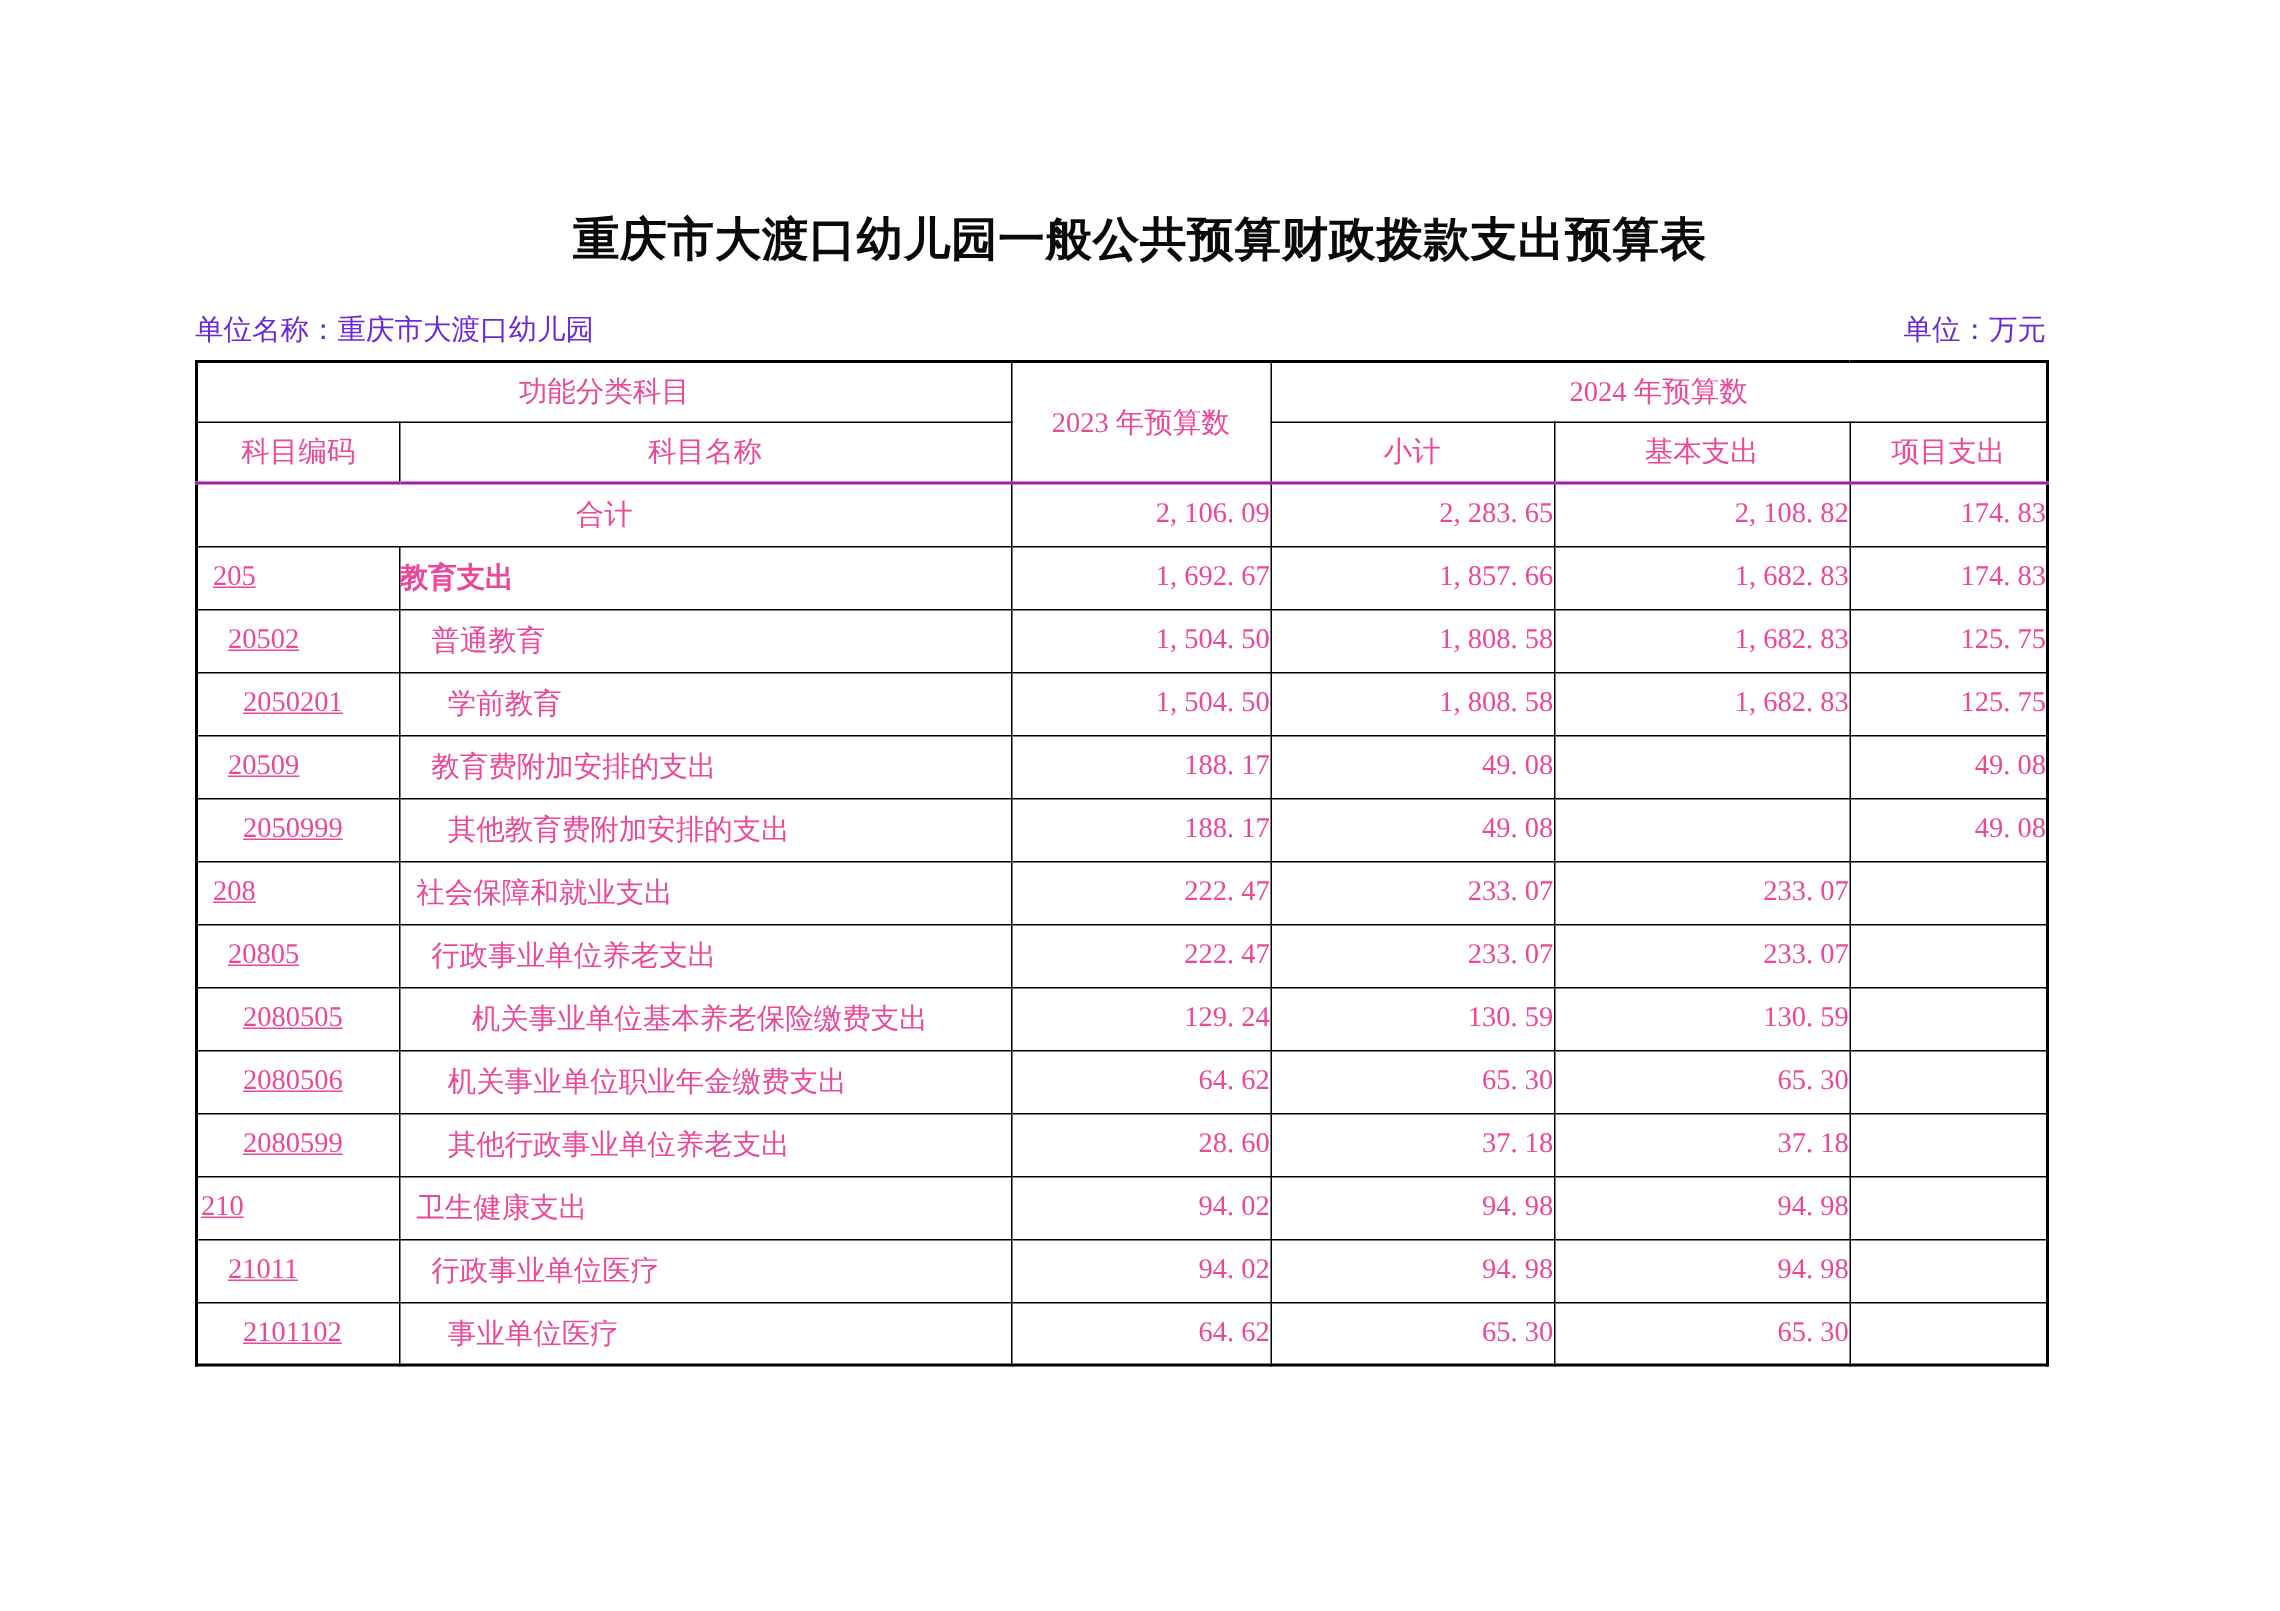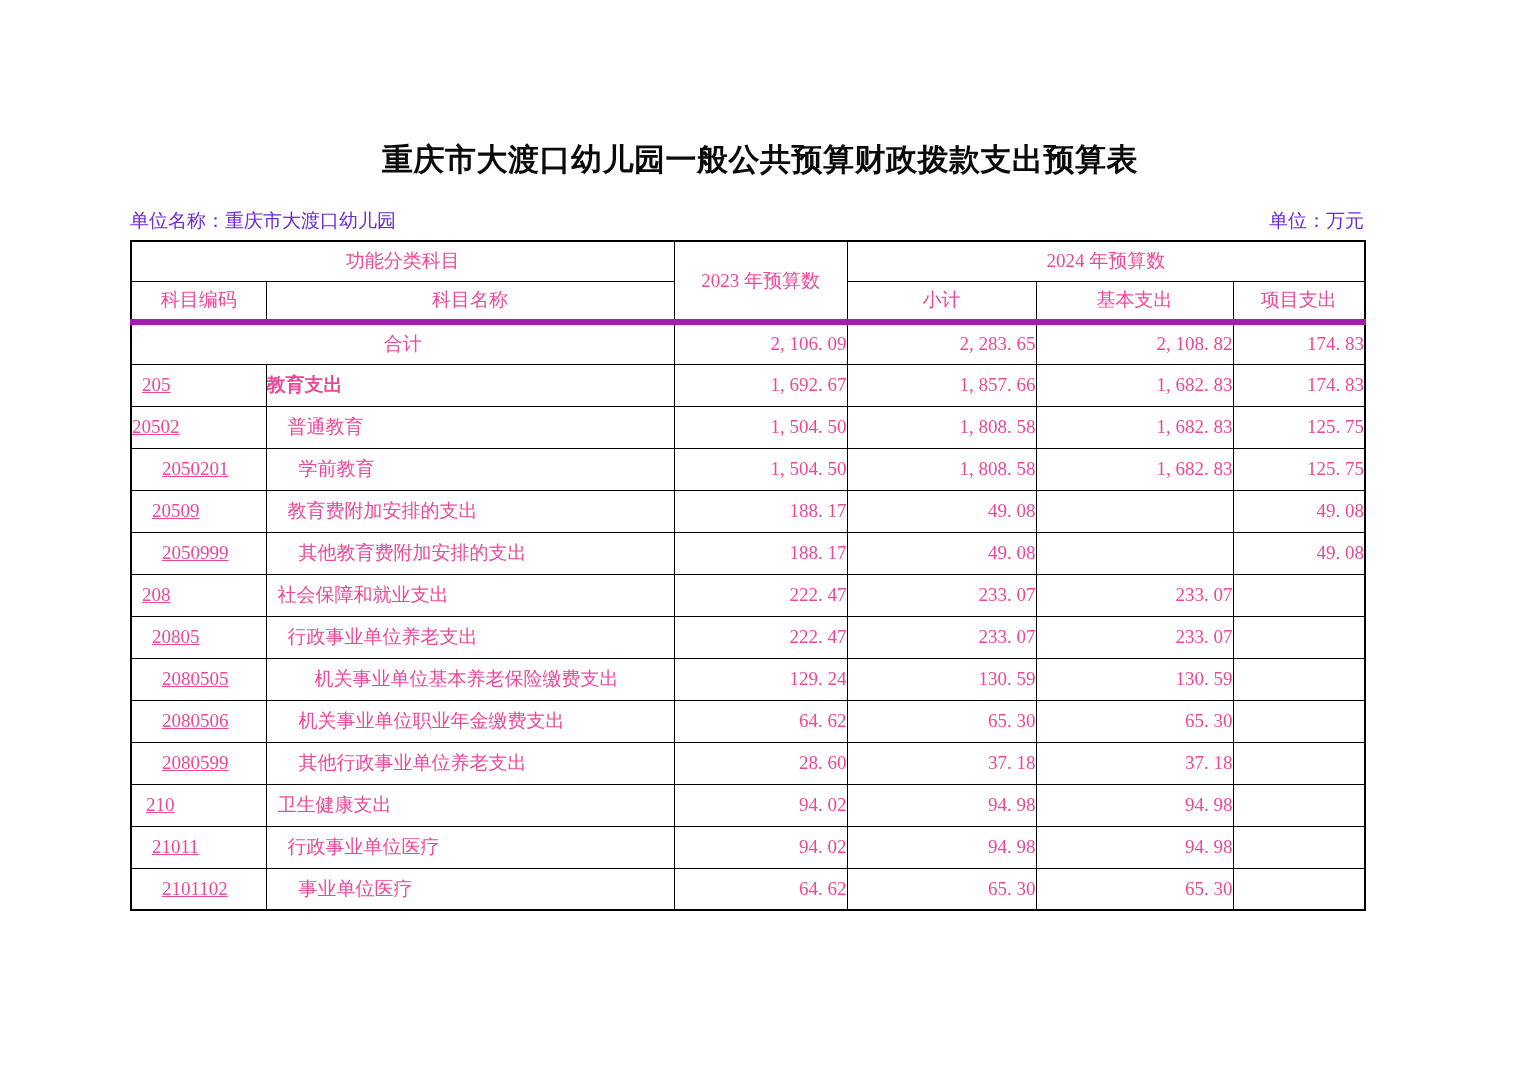--- a/index.html
+++ b/index.html
@@ -53,21 +53,21 @@
     border: 1px solid #000000;
     padding: 0;
     font-weight: normal;
     vertical-align: middle;
     white-space: nowrap;
     overflow: hidden;
   }
   thead th { text-align: center; }
   thead tr.hrow1 th { height: 40px; }
   thead tr.hrow2 th { height: 41px; }
-  thead tr.hrow2 th, thead th.span-2023 { border-bottom: 6px solid #a21caf; }
+  thead tr.hrow2 th, thead th.span-2023 { border-bottom: 2px solid #a21caf; }
   tbody td { height: 42px; }
   td.cell-code { text-align: left; text-decoration: underline; }
   td.cell-name { text-align: left; }
   td.cell-num  { text-align: right; padding-right: 11px; }
   td.cell-total-name { text-align: center; }
 </style>
 </head>
 <body>
 
 <div class="page">
@@ -112,21 +112,21 @@
         </tr>
         <tr>
           <td class="cell-code" style="padding-left: 10px;">205</td>
           <td class="cell-name" style=" font-weight: bold;">教育支出</td>
           <td class="cell-num">1, 692. 67</td>
           <td class="cell-num">1, 857. 66</td>
           <td class="cell-num">1, 682. 83</td>
           <td class="cell-num">174. 83</td>
         </tr>
         <tr>
-          <td class="cell-code" style="">20502</td>
+          <td class="cell-code" style="padding-left: 20px;">20502</td>
           <td class="cell-name" style="padding-left: 21px;">普通教育</td>
           <td class="cell-num">1, 504. 50</td>
           <td class="cell-num">1, 808. 58</td>
           <td class="cell-num">1, 682. 83</td>
           <td class="cell-num">125. 75</td>
         </tr>
         <tr>
           <td class="cell-code" style="padding-left: 30px;">2050201</td>
           <td class="cell-name" style="padding-left: 32px;">学前教育</td>
           <td class="cell-num">1, 504. 50</td>
@@ -184,21 +184,21 @@
         </tr>
         <tr>
           <td class="cell-code" style="padding-left: 30px;">2080599</td>
           <td class="cell-name" style="padding-left: 32px;">其他行政事业单位养老支出</td>
           <td class="cell-num">28. 60</td>
           <td class="cell-num">37. 18</td>
           <td class="cell-num">37. 18</td>
           <td class="cell-num"></td>
         </tr>
         <tr>
-          <td class="cell-code" style="padding-left: 14px;">210</td>
+          <td class="cell-code" style="padding-left: 2px;">210</td>
           <td class="cell-name" style="padding-left: 11px;">卫生健康支出</td>
           <td class="cell-num">94. 02</td>
           <td class="cell-num">94. 98</td>
           <td class="cell-num">94. 98</td>
           <td class="cell-num"></td>
         </tr>
         <tr>
           <td class="cell-code" style="padding-left: 20px;">21011</td>
           <td class="cell-name" style="padding-left: 21px;">行政事业单位医疗</td>
           <td class="cell-num">94. 02</td>

